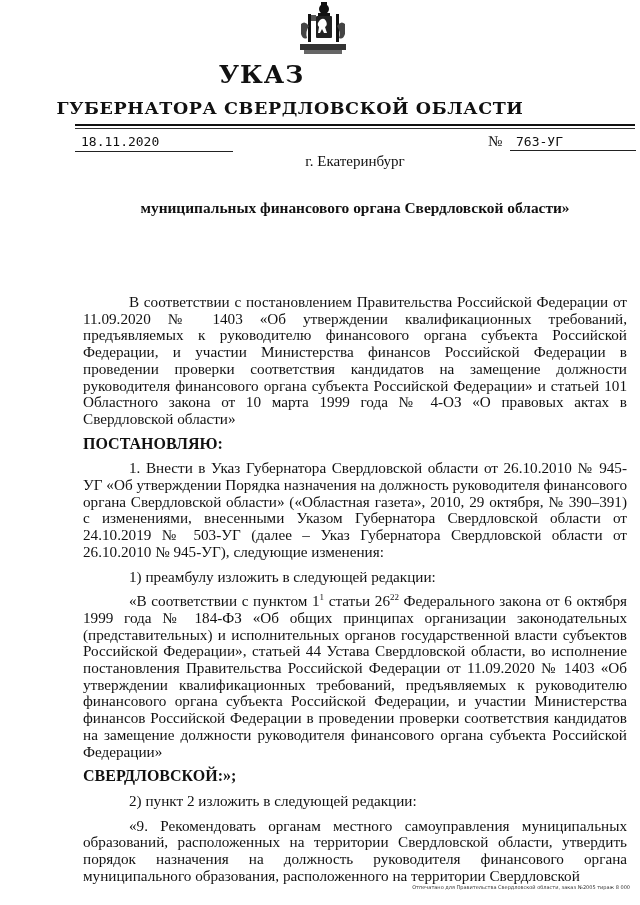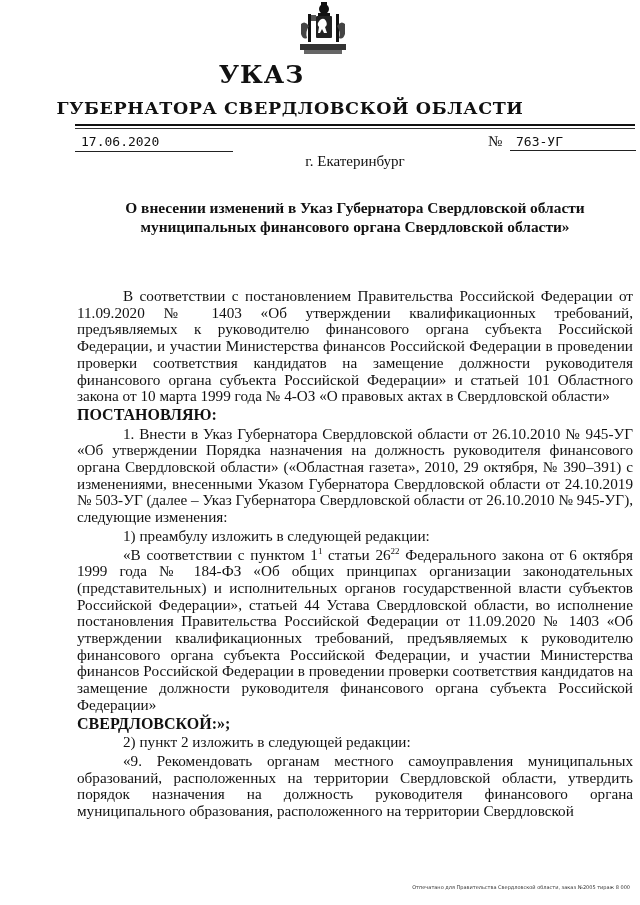--- a/index.html
+++ b/index.html
@@ -17,21 +17,21 @@
   .num-wrap { position: absolute; left: 488px; top: 134px; width: 150px; height: 17px; font-family: "Liberation Serif", serif; font-size: 15px; }
   .num-sign { position: absolute; left: 0; top: -1px; }
   .num-field { position: absolute; left: 22px; top: 0; width: 126px; border-bottom: 1px solid #222; height: 17px;
            font-family: "DejaVu Sans Mono", monospace; font-size: 13px; padding-left: 6px; box-sizing: border-box; }
   .city { position: absolute; left: 0; width: 640px; text-align: center; top: 153px;
            font-family: "Liberation Serif", serif; font-size: 15px; padding-left: 42px; box-sizing: border-box; margin-left: 14px; }
   .heading { position: absolute; left: 75px; width: 560px; top: 198px; text-align: center;
            font-family: "Liberation Serif", serif; font-weight: bold; font-size: 15.4px; line-height: 19px; }
   .body { position: absolute; left: 75px; width: 560px; top: 286px;
            font-family: "Liberation Serif", serif; font-size: 15.2px; line-height: 16.7px; text-align: justify; }
-  .body p { margin: 2px; }
+  .body p { margin: 8px; }
   .indent { text-indent: 46px; }
   .bold-caps { font-weight: bold; font-size: 16px; }
   sup { font-size: 9px; line-height: 0; vertical-align: 6px; }
   .footer { position: absolute; right: 10px; top: 884px; font-family: "DejaVu Sans", sans-serif; font-size: 5px; color: #333; }
 </style>
 </head>
 <body>
 
 <div class="page">
 
@@ -52,29 +52,28 @@
     <g fill="#fff">
       <path d="M24 18 q4 -3 6 1 q2 4 -1 6 l2 6 h-3 l-2 -4 l-2 4 h-2 l1 -6 q-3 -3 1 -7z"></path>
     </g>
   </svg>
 
   <div class="title">УКАЗ</div>
   <div class="subtitle">ГУБЕРНАТОРА СВЕРДЛОВСКОЙ ОБЛАСТИ</div>
   <div class="rule-thick"></div>
   <div class="rule-thin"></div>
 
-  <div class="date-field">17.06.2020</div>
+  <div class="date-field">18.11.2020</div>
   <div class="num-wrap">
     <span class="num-sign">№</span>
     <span class="num-field">763-УГ</span>
   </div>
   <div class="city">г. Екатеринбург</div>
 
   <div class="heading">
-    <div>О внесении изменений в Указ Губернатора Свердловской области</div>
     <div>муниципальных финансового органа Свердловской области»</div>
   </div>
 
   <div class="body">
     <p class="indent">В соответствии с постановлением Правительства Российской Федерации от 11.09.2020 № 1403 «Об утверждении квалификационных требований, предъявляемых к руководителю финансового органа субъекта Российской Федерации, и участии Министерства финансов Российской Федерации в проведении проверки соответствия кандидатов на замещение должности руководителя финансового органа субъекта Российской Федерации» и статьей 101 Областного закона от 10 марта 1999 года № 4-ОЗ «О правовых актах в Свердловской области»</p>
     <p class="bold-caps">ПОСТАНОВЛЯЮ:</p>
     <p class="indent">1. Внести в Указ Губернатора Свердловской области от 26.10.2010 № 945-УГ «Об утверждении Порядка назначения на должность руководителя финансового органа Свердловской области» («Областная газета», 2010, 29 октября, № 390–391) с изменениями, внесенными Указом Губернатора Свердловской области от 24.10.2019 № 503-УГ (далее – Указ Губернатора Свердловской области от 26.10.2010 № 945-УГ), следующие изменения:</p>
     <p class="indent">1) преамбулу изложить в следующей редакции:</p>
     <p class="indent"><span>«В соответствии с пунктом 1</span><sup>1</sup><span> статьи 26</span><sup>22</sup><span> Федерального закона от 6 октября 1999 года № 184-ФЗ «Об общих принципах организации законодательных (представительных) и исполнительных органов государственной власти субъектов Российской Федерации», статьей 44 Устава Свердловской области, во исполнение постановления Правительства Российской Федерации от 11.09.2020 № 1403 «Об утверждении квалификационных требований, предъявляемых к руководителю финансового органа субъекта Российской Федерации, и участии Министерства финансов Российской Федерации в проведении проверки соответствия кандидатов на замещение должности руководителя финансового органа субъекта Российской Федерации»</span></p>
     <p class="bold-caps">СВЕРДЛОВСКОЙ:»;</p>

